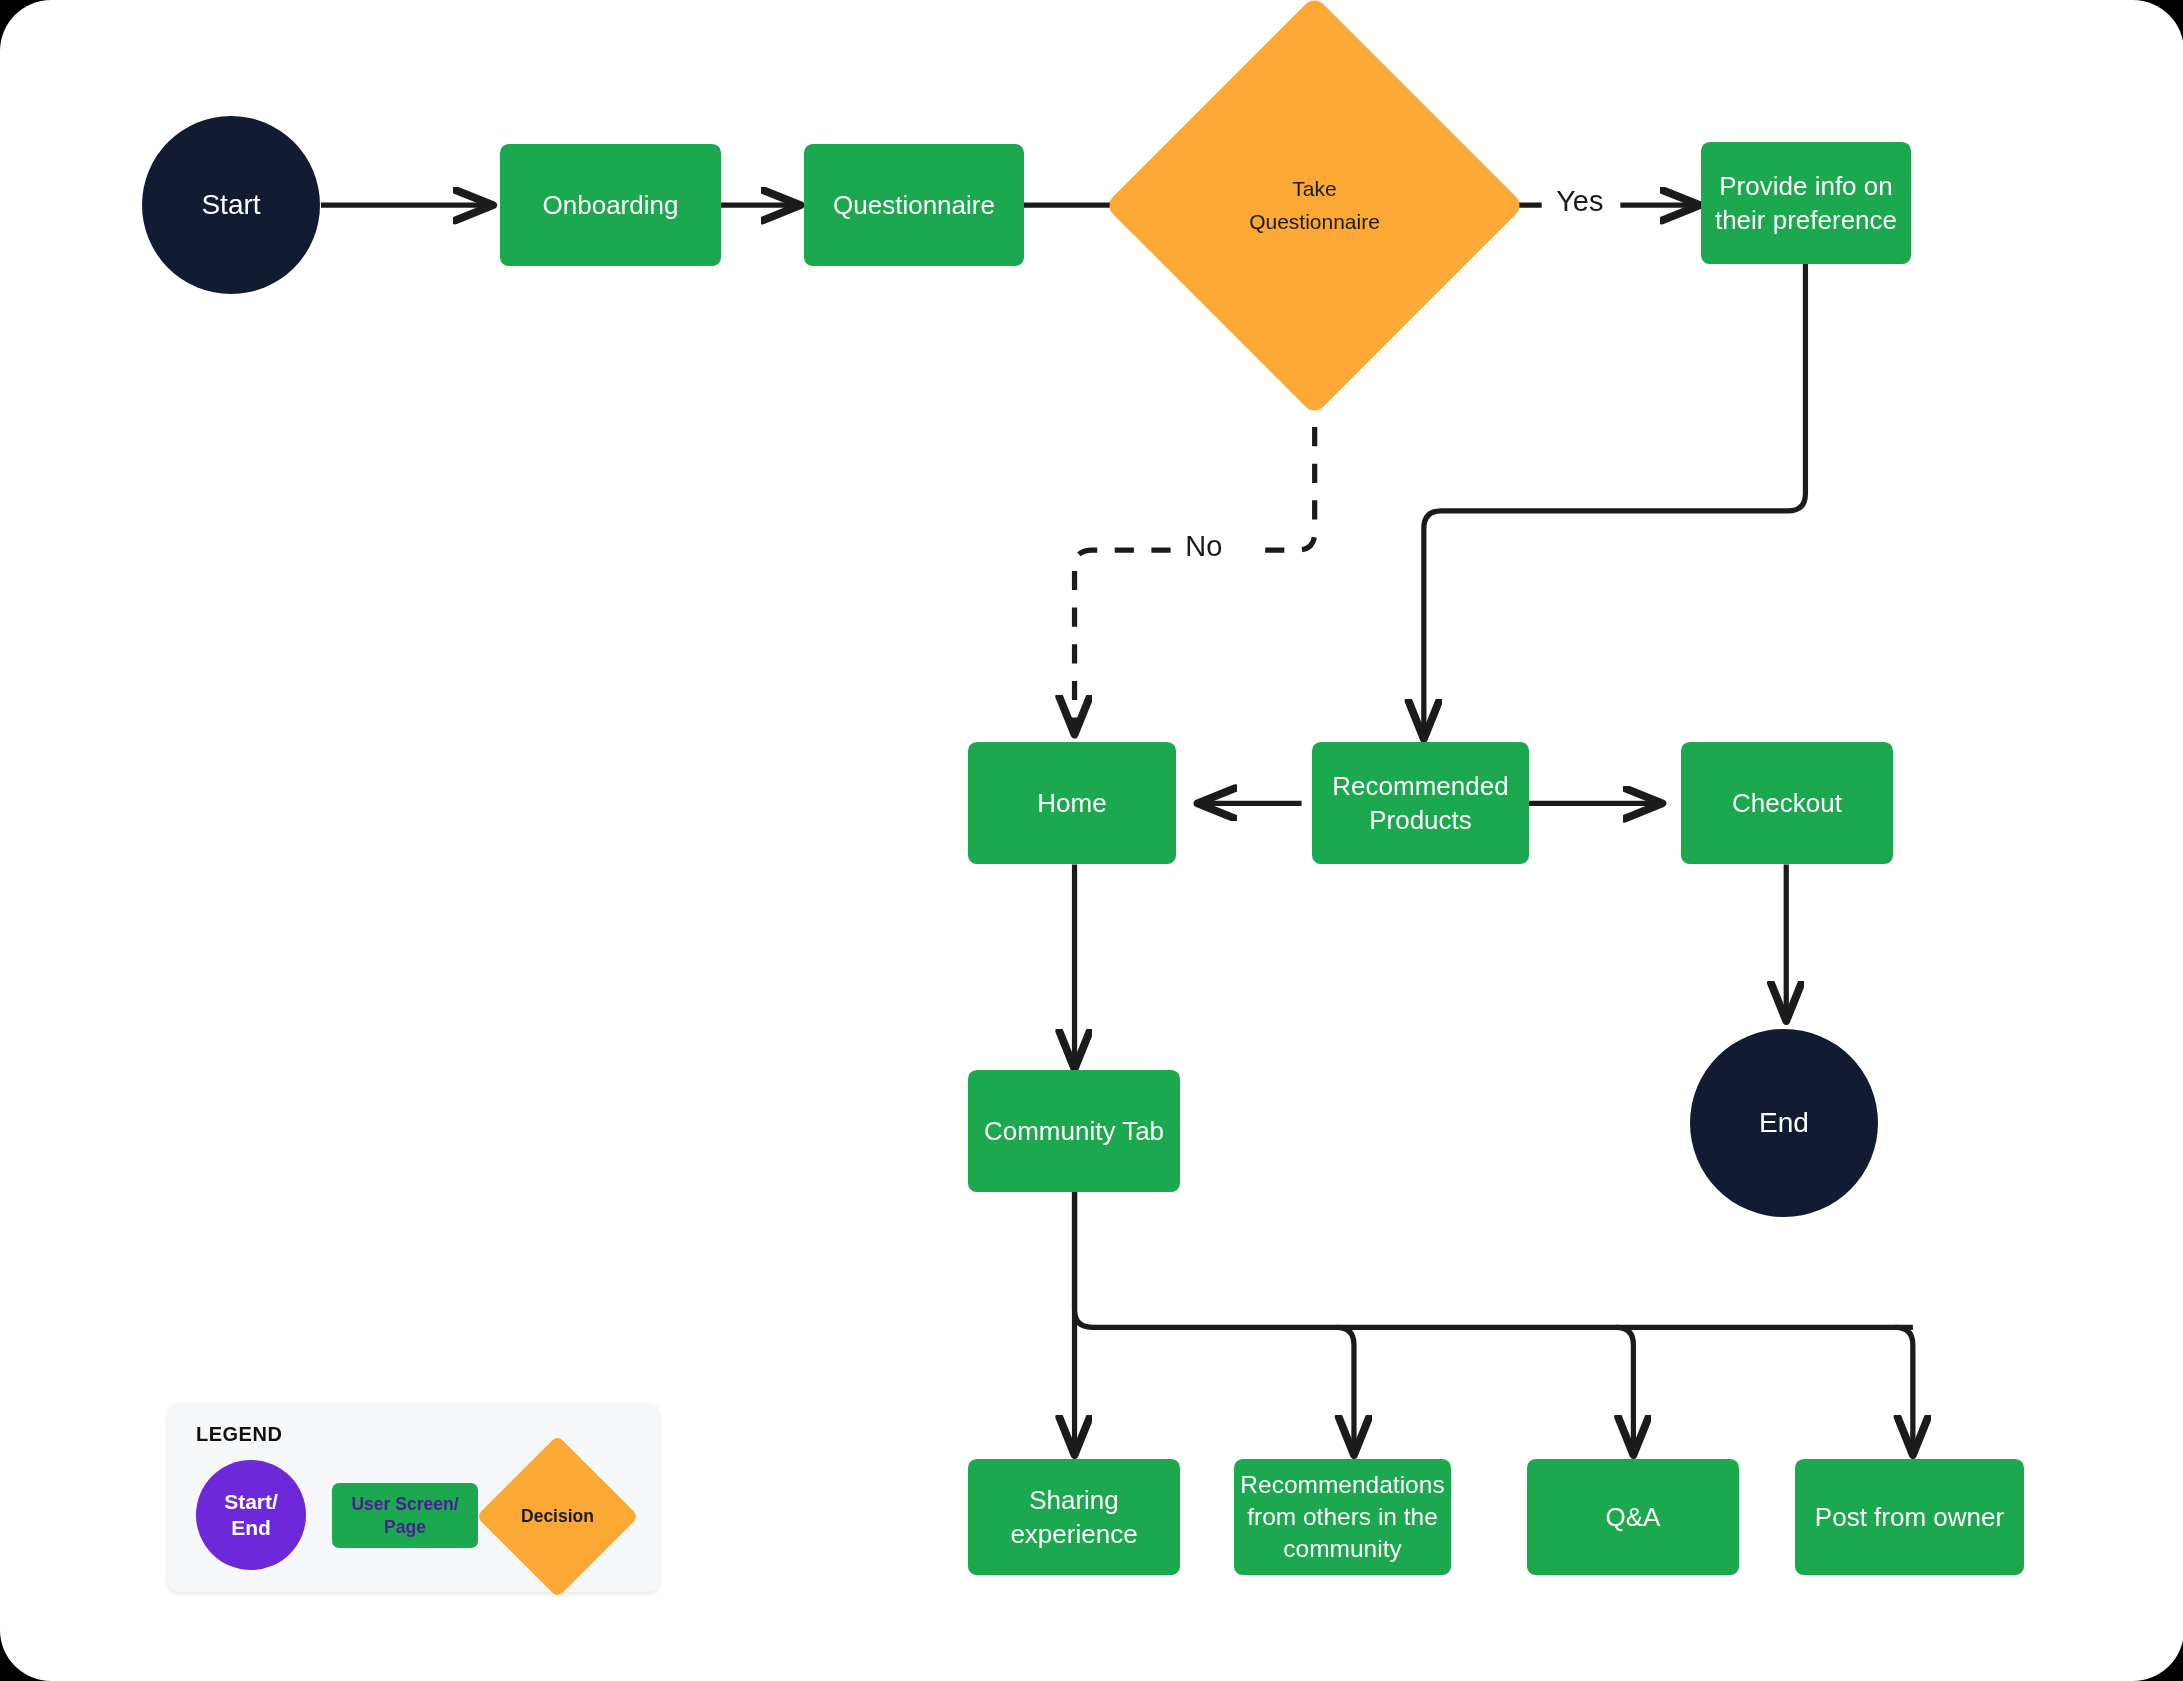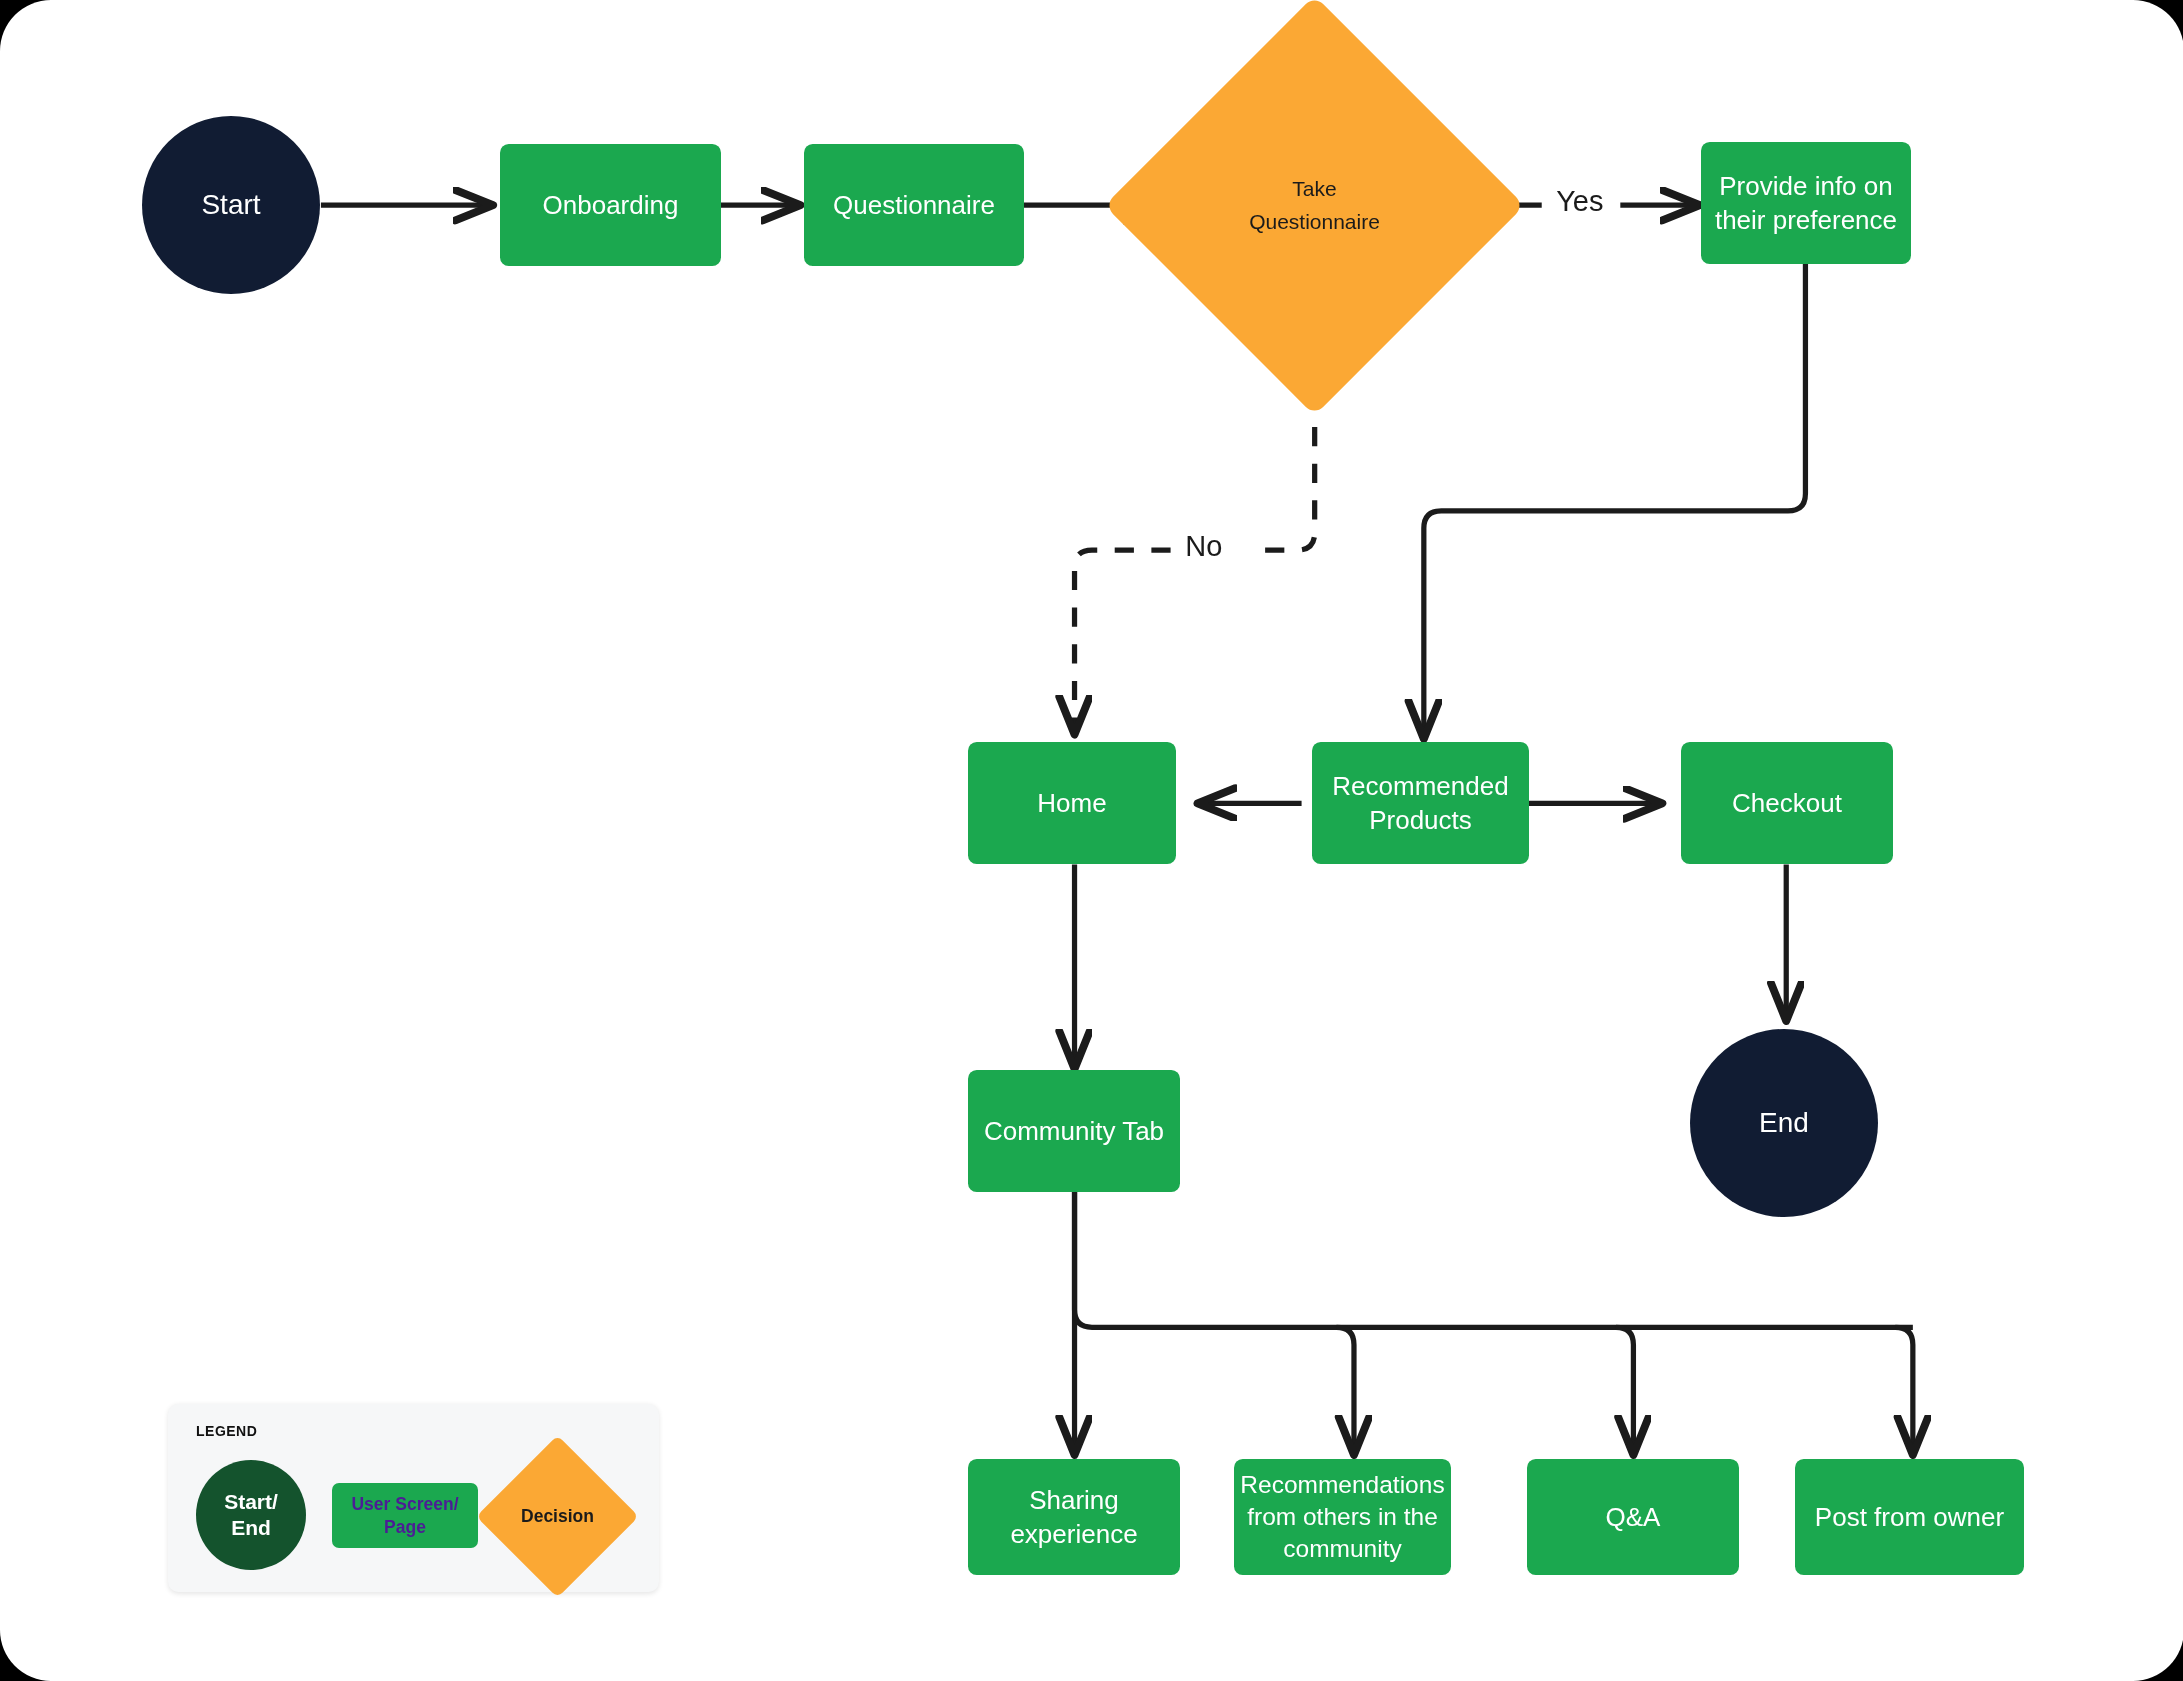--- a/index.html
+++ b/index.html
@@ -85,32 +85,32 @@
     width: 491px;
     height: 188px;
     background: #F6F7F8;
     border-radius: 10.5px;
     box-shadow: 0 1.7px 5.2px rgba(0,0,0,0.10);
   }
   #legend-title {
     position: absolute;
     left: 28px;
     top: 19px;
-    font-size: 14px;
+    font-size: 20px;
     font-weight: bold;
     letter-spacing: 0.5px;
     color: #111111;
     text-align: right;
   }
   .lg-item { position: absolute; }
   #lg-terminal {
     left: 28px; top: 56px;
     width: 110px; height: 110px;
     border-radius: 50%;
-    background: #14532d;
+    background: #6d28d9;
     color: #fff;
     display: flex; align-items: center; justify-content: center;
     text-align: center;
     font-size: 21px; font-weight: bold;
     line-height: 1.25;
   }
   #lg-screen {
     left: 164px; top: 79px;
     width: 146px; height: 65px;
     border-radius: 7px;

